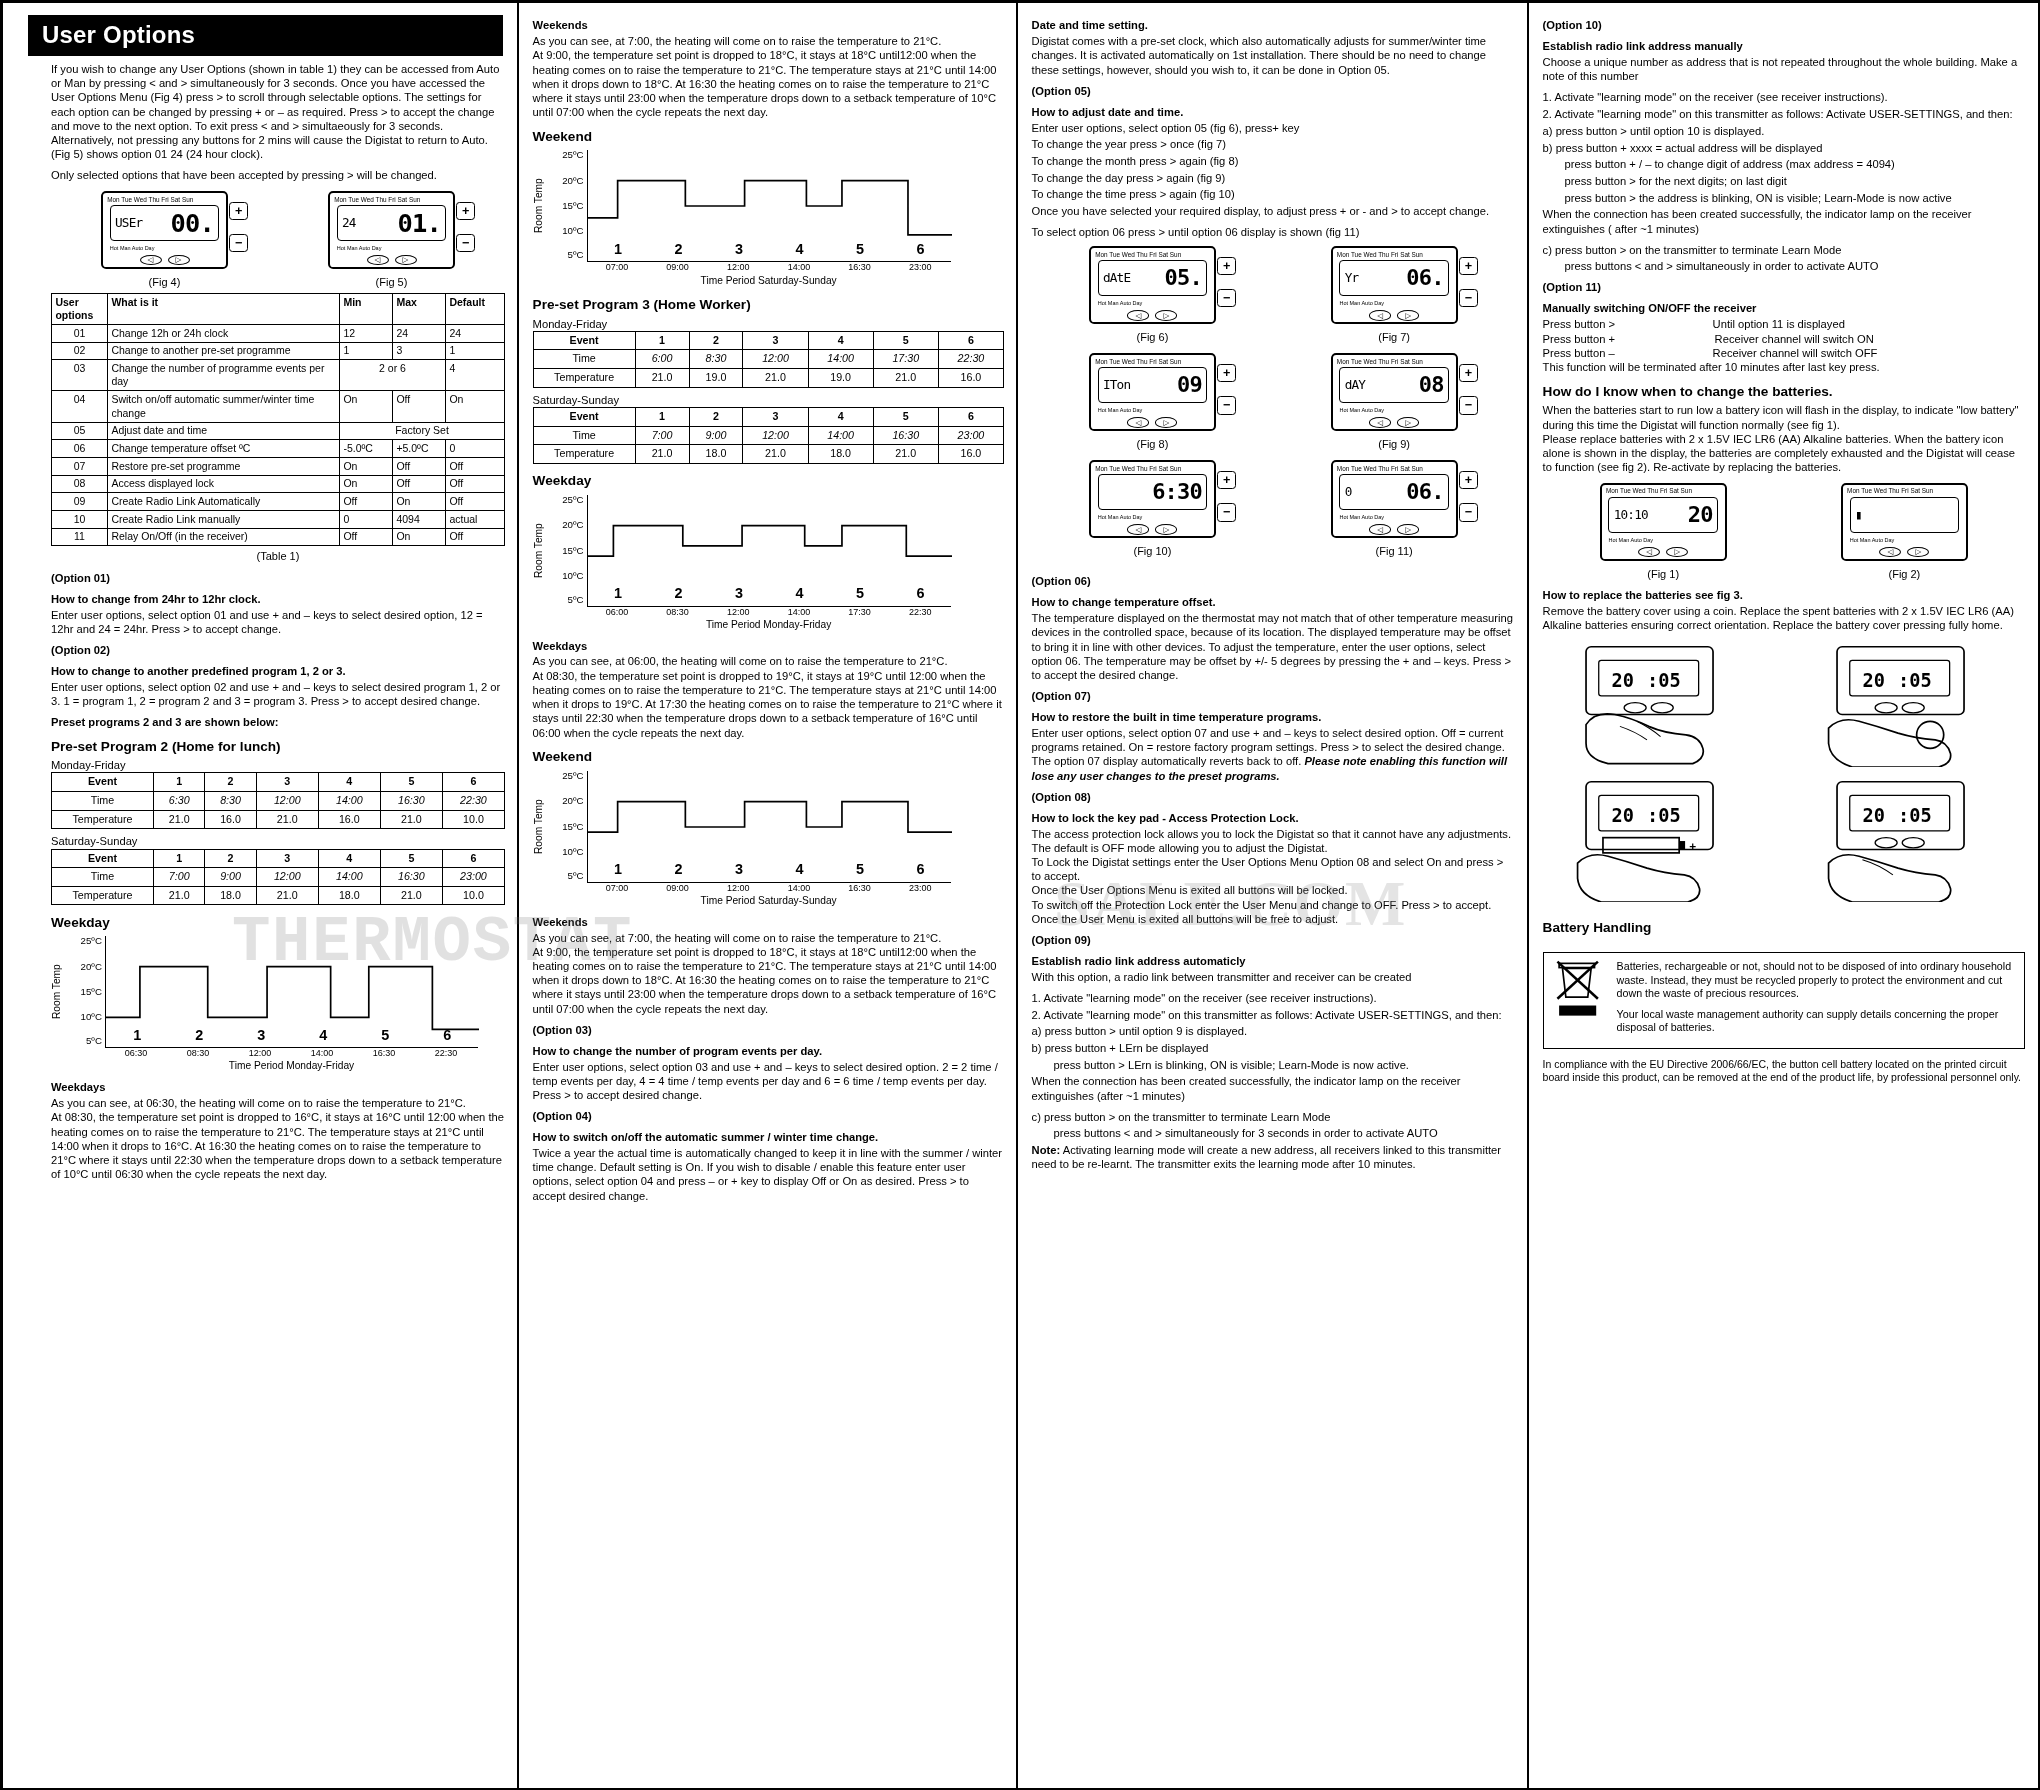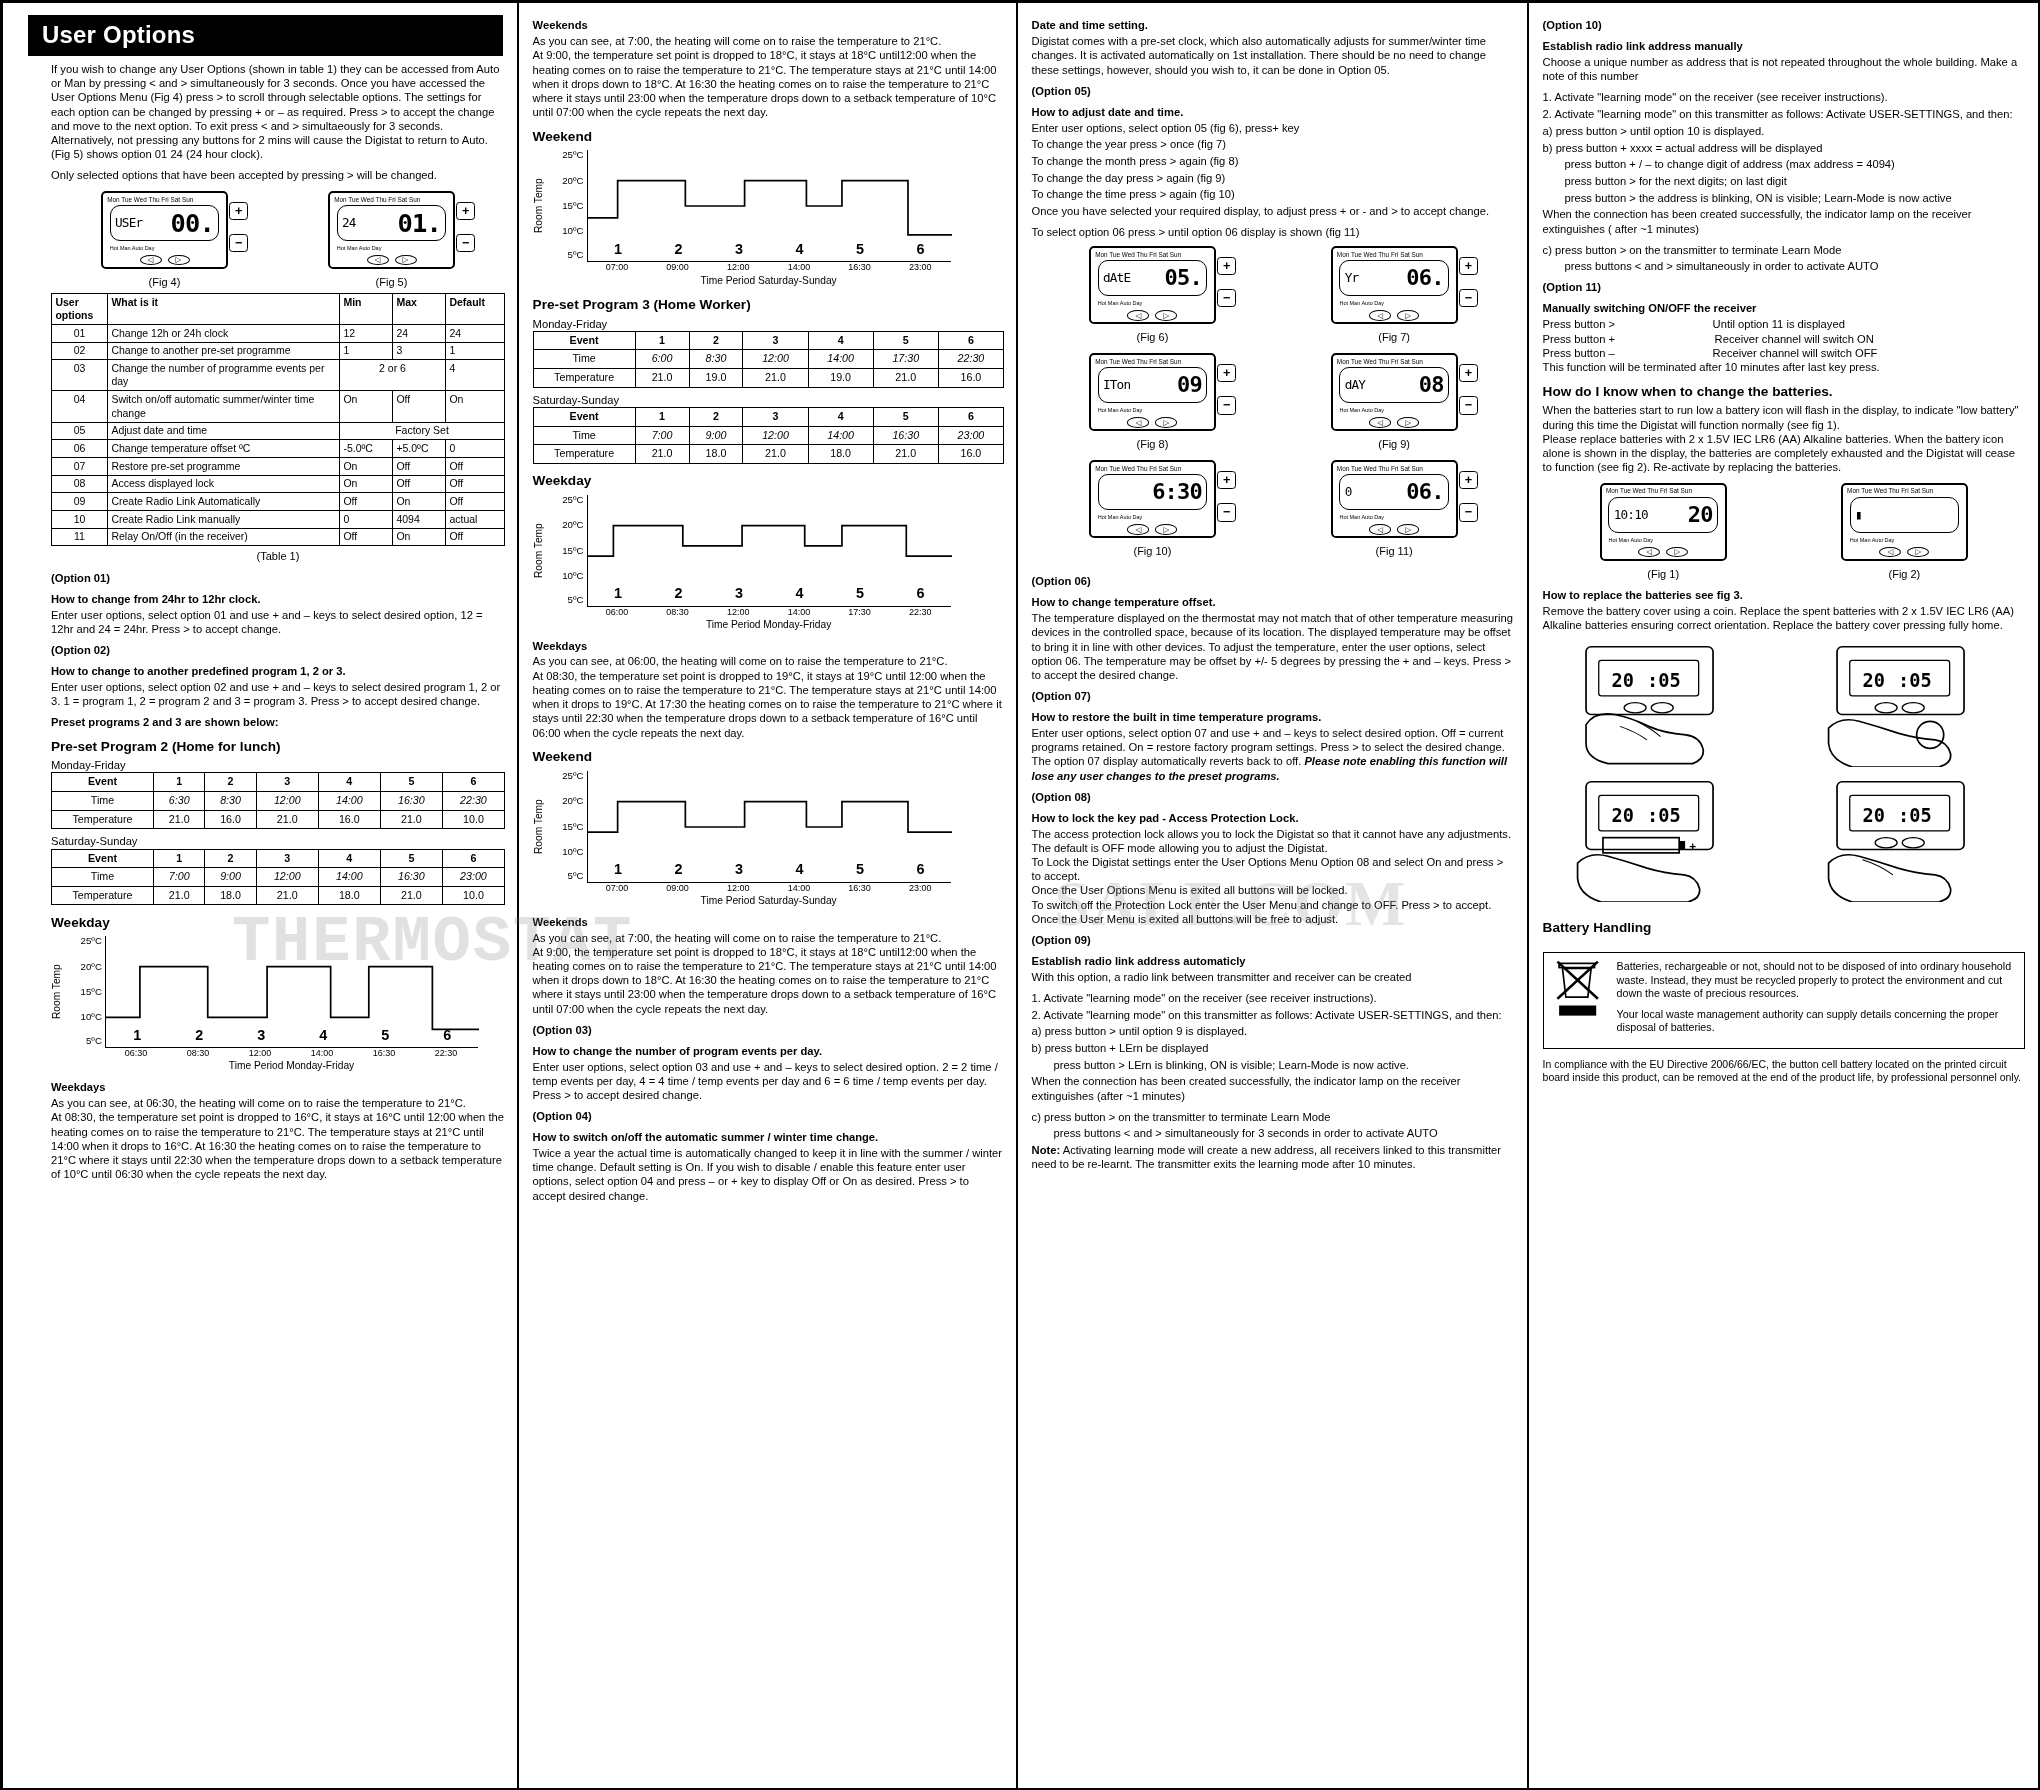--- a/index.html
+++ b/index.html
@@ -62,21 +62,21 @@
   .device {
     width:127px; height:78px; border:2.1px solid #000; border-radius:5.1px;
     position:relative; background:#fff; display:inline-block;
   }
   .dev-days {
     position:absolute; top:2.5px; left:4.2px; right:4.2px;
     font-size:6.4px; display:flex; justify-content:space-between; letter-spacing:0;
   }
   .lcd {
     position:absolute; left:6.8px; right:6.8px; top:12px; height:36px;
-    border:1.3px solid #000; border-radius:10px;
+    border:1.3px solid #000; border-radius:4px;
     display:flex; align-items:center; justify-content:space-between;
     padding:0 4.2px; background:#fff;
   }
   .lcd .seg-left { font-size:12.7px; font-family:"DejaVu Sans Mono", monospace; letter-spacing:-0.8px; }
   .lcd .seg-main { font-size:22px; font-weight:bold; font-family:"DejaVu Sans Mono", monospace; letter-spacing:-0.8px; }
   .lcd .seg-main.big { font-size:25.4px; }
   .dev-sub {
     position:absolute; left:6.8px; bottom:15.3px; font-size:5.5px; letter-spacing:0;
   }
   .dev-btns {

